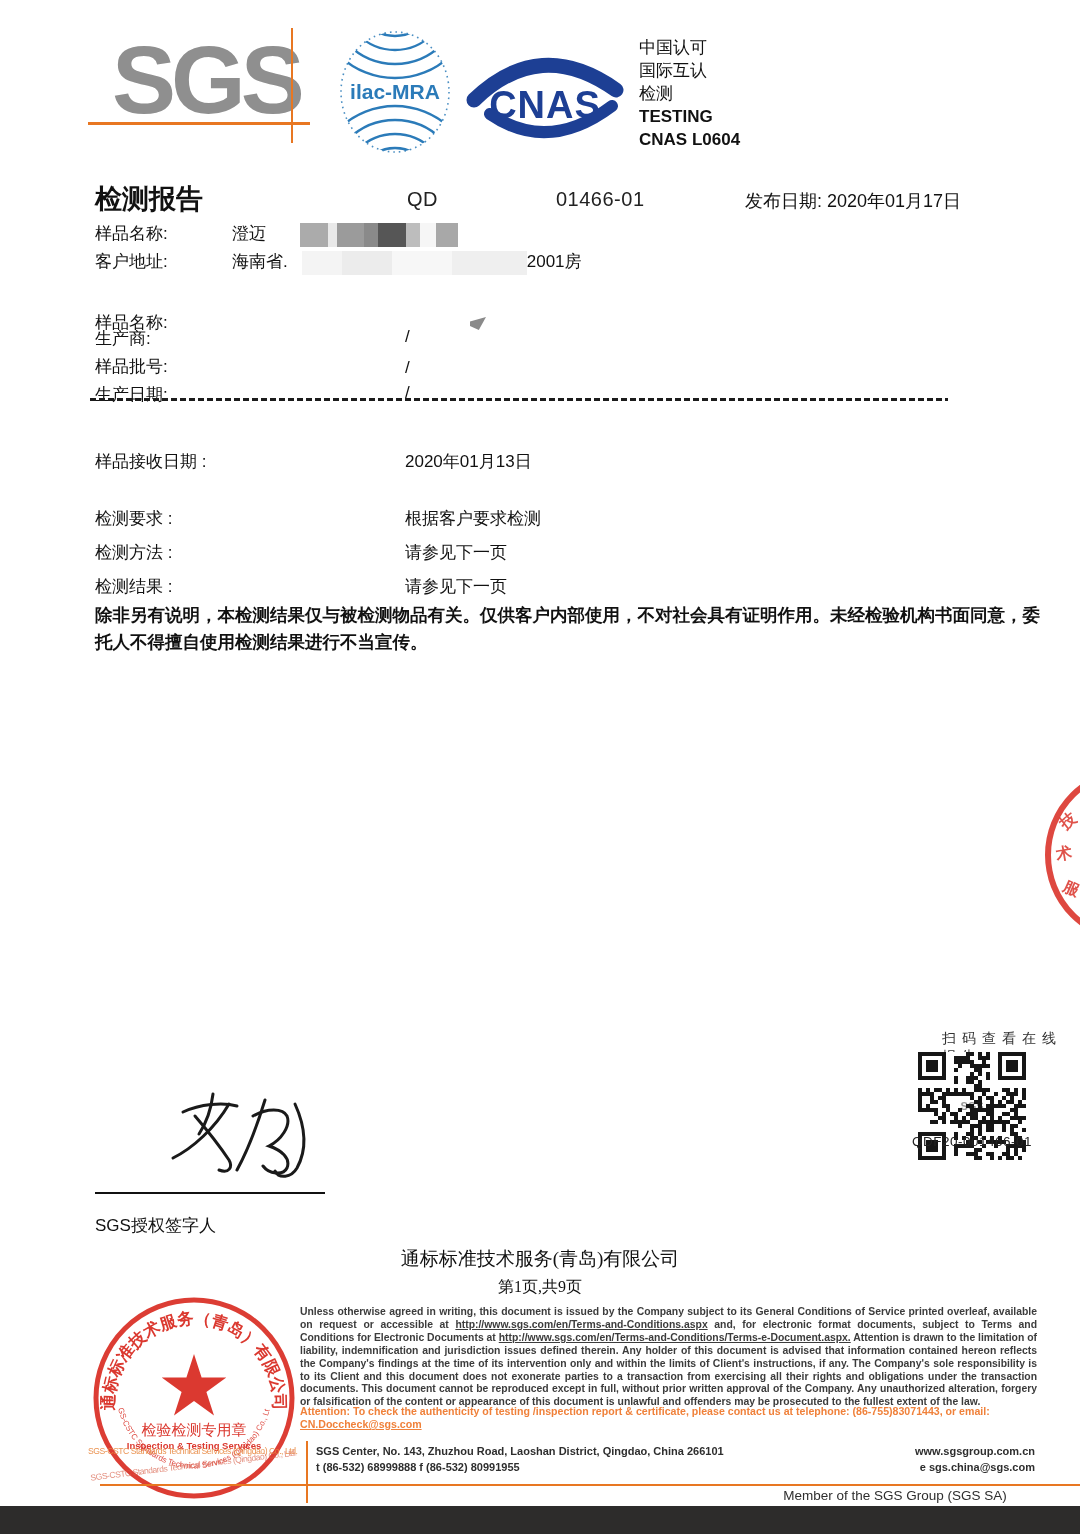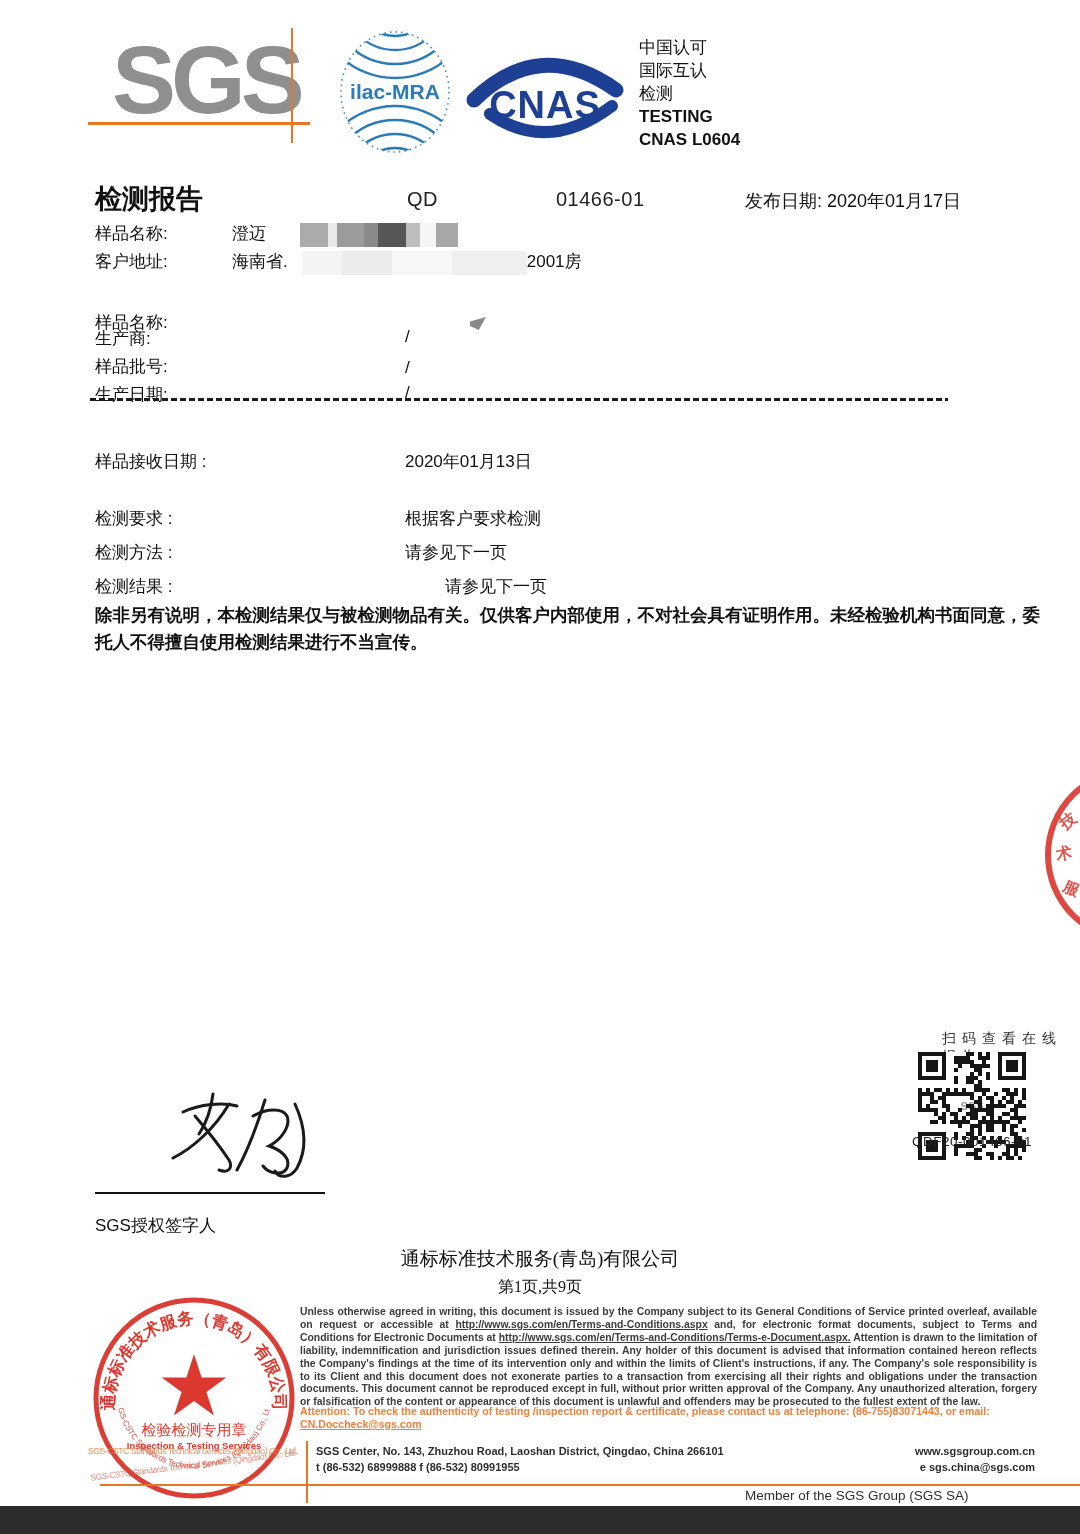--- a/index.html
+++ b/index.html
@@ -137,21 +137,21 @@
     <span>2020年01月13日</span>
   </div>
   <div class="frow" style="top:507px;">
     <span class="l">检测要求 :</span>
     <span>根据客户要求检测</span>
   </div>
   <div class="frow" style="top:541px;">
     <span class="l">检测方法 :</span>
     <span>请参见下一页</span>
   </div>
-  <div class="frow" style="top:575px;gap:40px;">
+  <div class="frow" style="top:575px;">
     <span class="l">检测结果 :</span>
     <span>请参见下一页</span>
   </div>
 
   <div class="abs note" style="left:95px;top:602px;width:945px;">除非另有说明，本检测结果仅与被检测物品有关。仅供客户内部使用，不对社会具有证明作用。未经检验机构书面同意，委托人不得擅自使用检测结果进行不当宣传。</div>
 
   <svg class="abs" style="left:1035px;top:782px;" width="45" height="152" viewBox="0 0 45 152">
     <circle cx="98" cy="73" r="85" fill="none" stroke="#d8281e" stroke-width="6" opacity=".85"></circle>
     <g fill="#d8281e" opacity=".8" font-size="16" font-weight="bold">
       <text x="30" y="48" transform="rotate(-38 30 48)">技</text>
@@ -455,16 +455,16 @@
   <div class="abs addr" style="left:316px;top:1443px;width:460px;">
     <div>SGS Center, No. 143, Zhuzhou Road, Laoshan District, Qingdao, China  266101</div>
     <div>t  (86-532) 68999888     f  (86-532) 80991955</div>
   </div>
   <div class="abs addr" style="left:835px;top:1443px;width:200px;text-align:right;">
     <div>www.sgsgroup.com.cn</div>
     <div>e   sgs.china@sgs.com</div>
   </div>
 
   <div class="abs oline" style="left:100px;top:1484px;width:980px;height:2px;"></div>
-  <div class="abs member" style="left:745px;top:1488px;width:300px;text-align:left;">Member of the SGS Group (SGS SA)</div>
+  <div class="abs member" style="left:745px;top:1488px;width:300px;text-align:center;">Member of the SGS Group (SGS SA)</div>
   <div class="abs botbar"></div>
 
 </div>
 
 </body></html>

